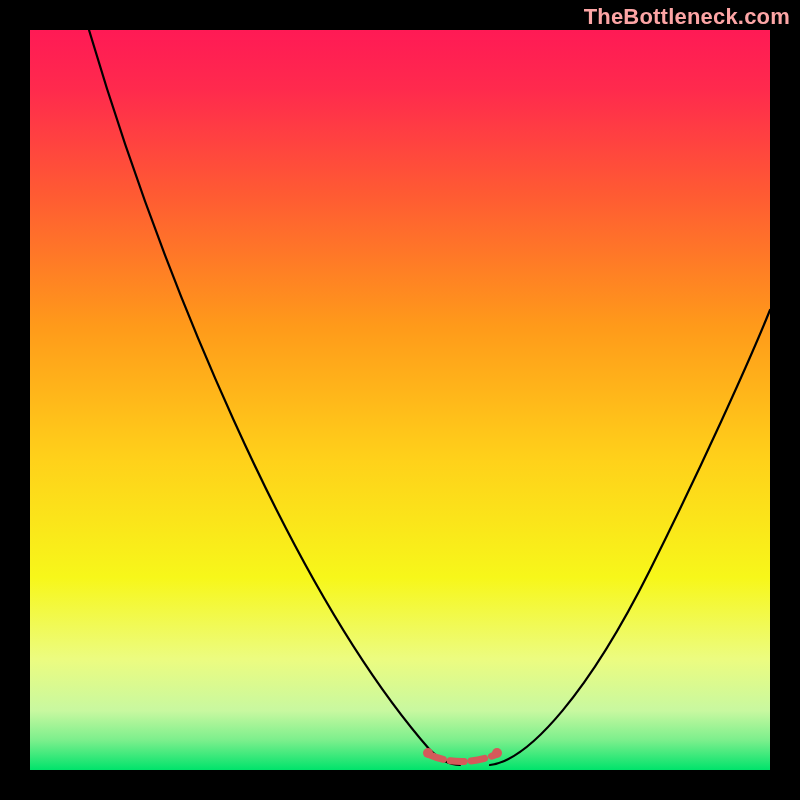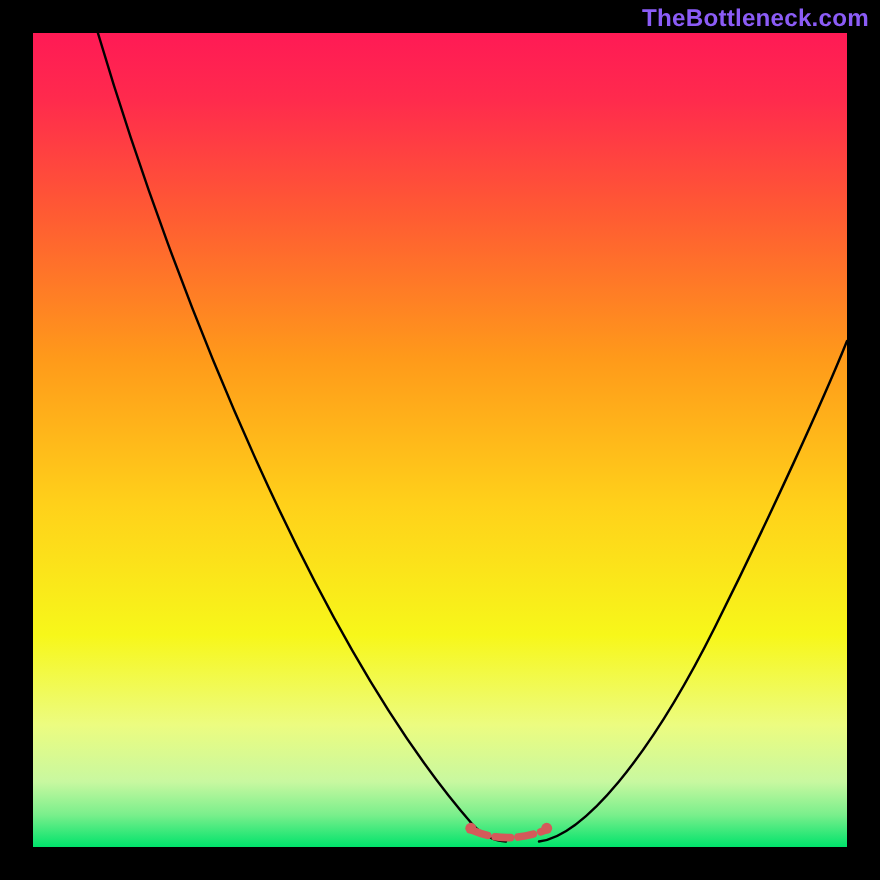--- a/index.html
+++ b/index.html
@@ -14,21 +14,21 @@
   .frame {
     position: relative;
     width: 800px;
     height: 800px;
     background: #000;
   }
   .watermark {
     position: absolute;
     top: 4px;
     right: 10px;
-    color: #8b5cf6;
+    color: #fca5a5;
     font-size: 22px;
     font-weight: 600;
     letter-spacing: 0.2px;
     z-index: 5;
   }
   .plot {
     position: absolute;
     left: 30px;
     top: 30px;
     width: 740px;

